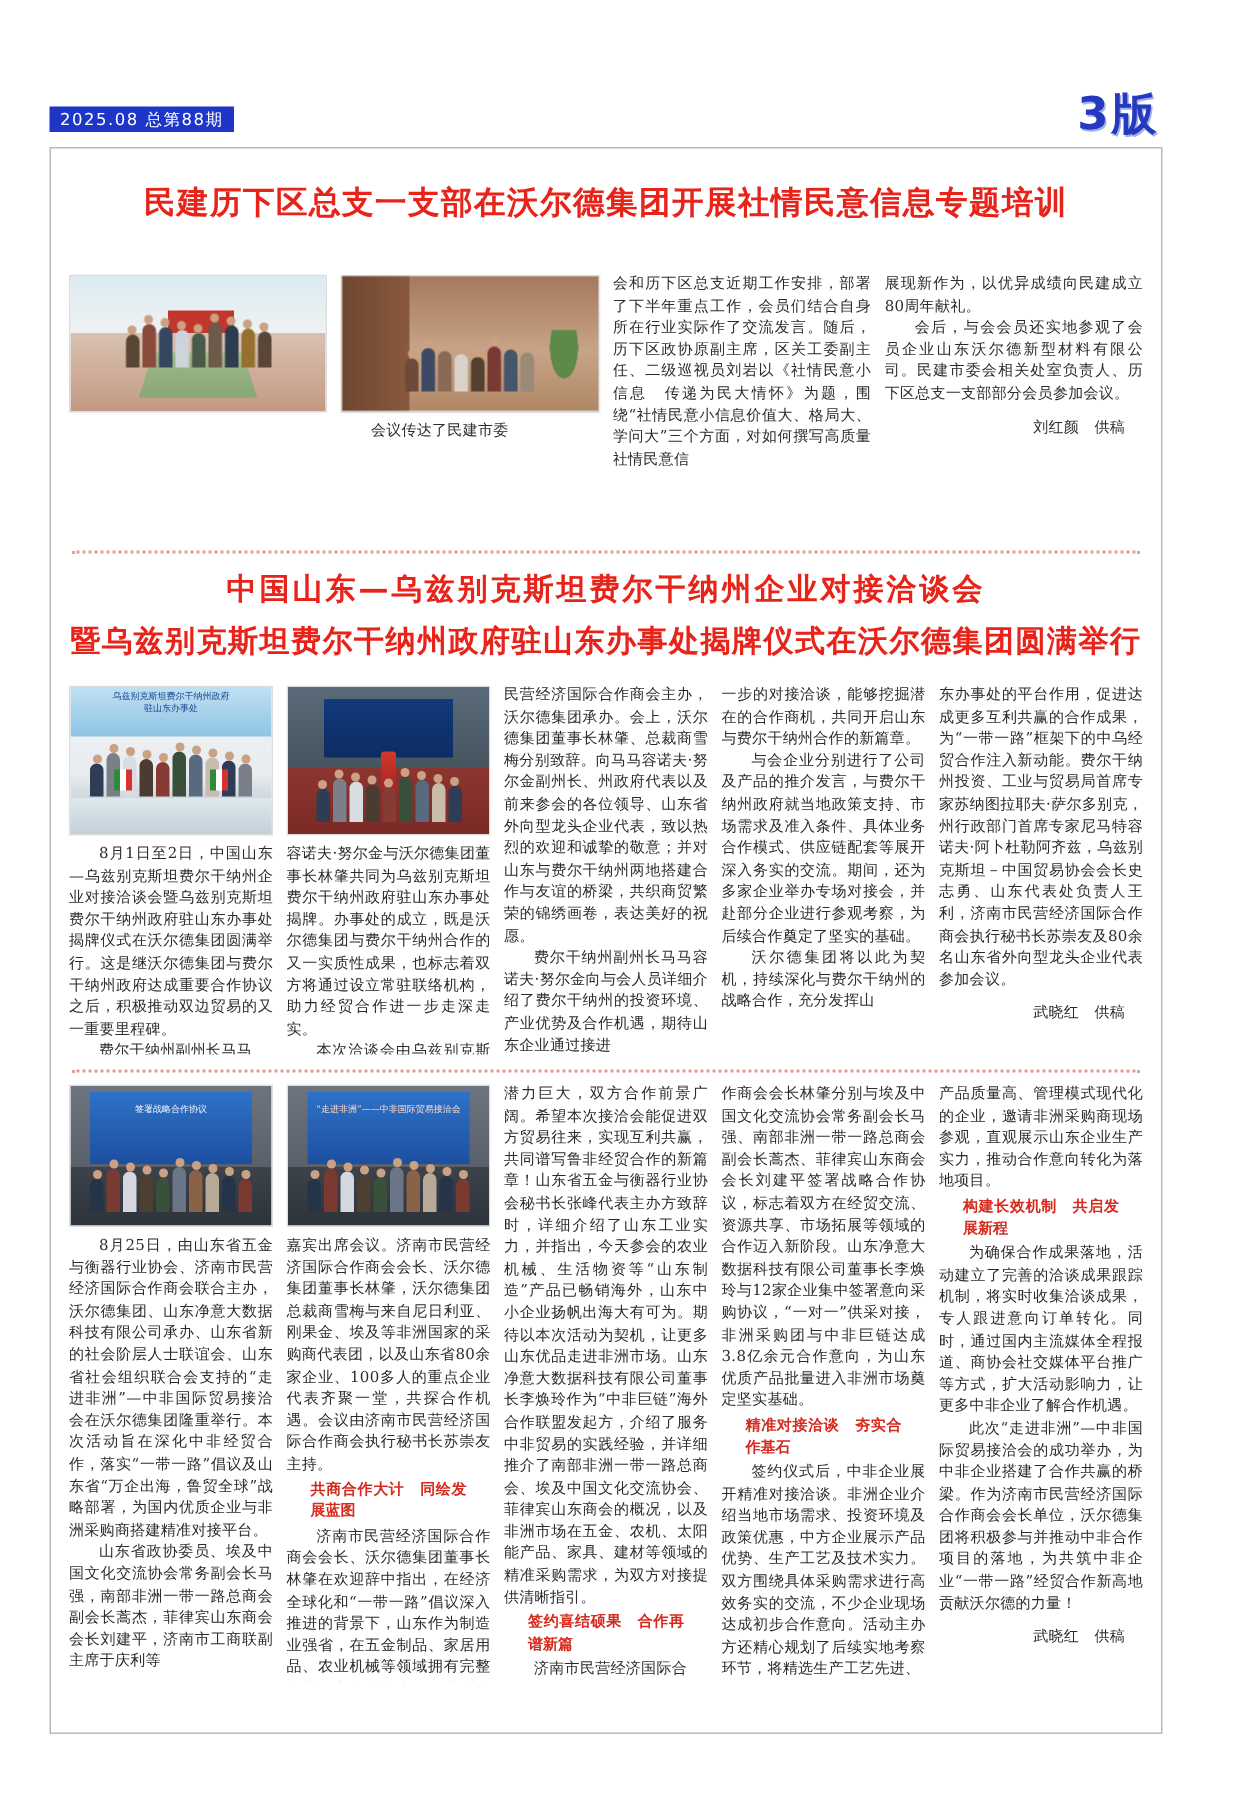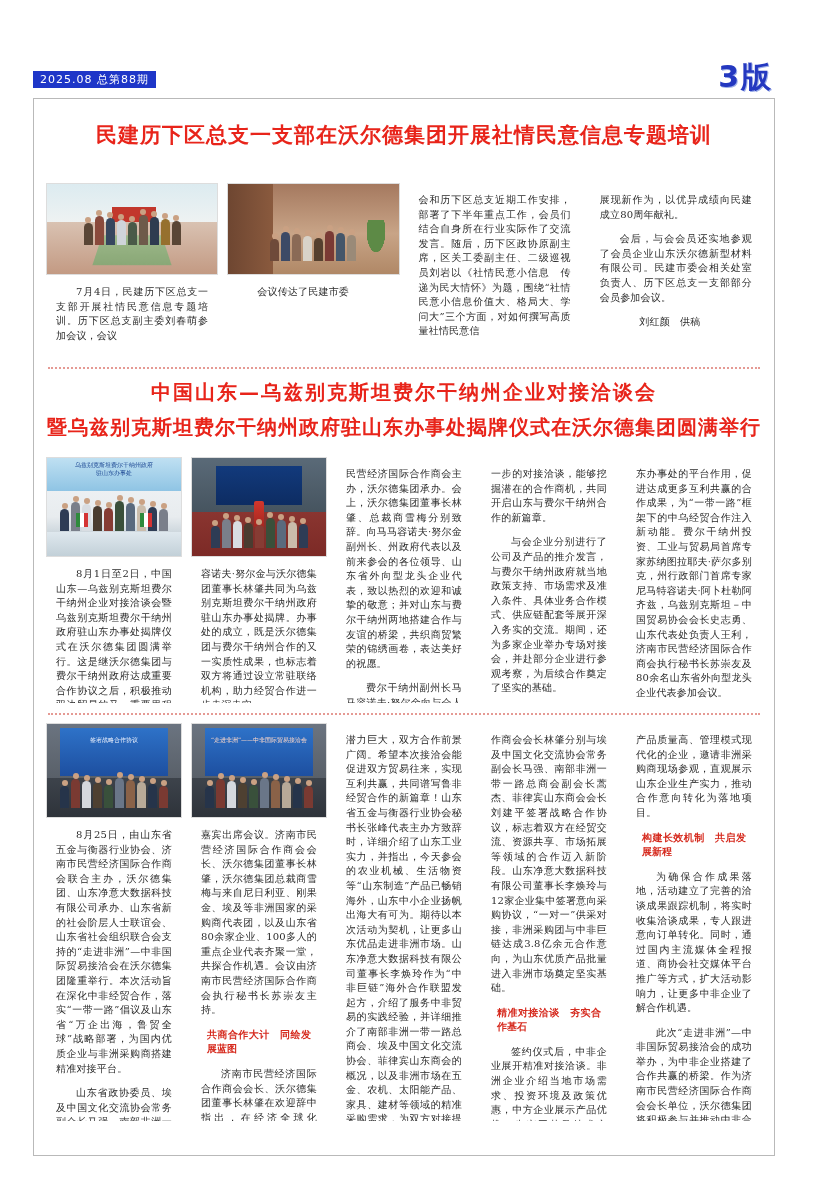--- a/index.html
+++ b/index.html
@@ -29,26 +29,26 @@
   .hl-a2-1{font-size:20px;margin:10px 0 8px;letter-spacing:2px;}
   .hl-a2-2{font-size:20px;margin:0 0 16px;letter-spacing:1px;}
   .hl-a3{font-size:21px;margin:8px 0 16px;letter-spacing:1px;}
   
   .cols{display:flex;gap:9px;}
   .cols-a1{height:174px;}
   .cols-a2{height:246px;}
   .cols-a3{height:398px;}
   .col{flex:1;min-width:0;overflow:hidden;}
   .coltext{font-size:10px;line-height:14.6px;text-align:justify;letter-spacing:.2px;}
-  .coltext p{margin:10px;}
+  .coltext p{margin:0;}
   .coltext p.ind{text-indent:2em;}
   .coltext .subhead{color:var(--subhead-red);font-weight:bold;
         font-family:"DejaVu Sans","Liberation Sans",sans-serif;font-size:10px;
         margin:2px 16px;letter-spacing:0;}
-  .coltext .byline{text-align:center;padding-right:12px;margin-top:8px;}
+  .coltext .byline{text-align:right;padding-right:12px;margin-top:8px;}
   .dotsep{border:none;border-top:2px dotted var(--separator-pink);margin:10px 2px 8px;}
   
   .photo{position:relative;width:100%;border:1px solid #ddd;overflow:hidden;margin-bottom:6px;}
   .ph92{height:92px;} .ph100{height:100px;} .ph95{height:95px;}
   .people{position:absolute;left:0;right:0;display:flex;justify-content:center;
           align-items:flex-end;gap:2px;}
   .prs{width:9px;border-radius:5px 5px 0 0;position:relative;}
   .prs::before{content:"";position:absolute;top:-6px;left:50%;transform:translateX(-50%);
           width:6px;height:6px;border-radius:50%;background:#caa183;}
   
@@ -116,23 +116,20 @@
                 <div class="prs" style="height: 29px; background: rgb(138, 74, 60);"></div>
                 <div class="prs" style="height: 27px; background: rgb(54, 70, 94);"></div>
                 <div class="prs" style="height: 25px; background: rgb(207, 212, 218);"></div>
                 <div class="prs" style="height: 23px; background: rgb(74, 90, 72);"></div>
                 <div class="prs" style="height: 30px; background: rgb(110, 90, 74);"></div>
                 <div class="prs" style="height: 28px; background: rgb(46, 60, 80);"></div>
                 <div class="prs" style="height: 26px; background: rgb(150, 112, 46);"></div>
                 <div class="prs" style="height: 24px; background: rgb(90, 70, 54);"></div>
               </div>
           </div>
-          <div class="coltext">
-              <p class="ind">7月4日，民建历下区总支一支部开展社情民意信息专题培训。历下区总支副主委刘春萌参加会议，会议</p>
-            </div>
         </div>
         <div class="col">
           <div class="photo ph92 a1p2">
             <div class="cabinet"></div>
             <div class="plant"></div>
             <div class="people">
                 <div class="prs" style="height: 22px; background: rgb(110, 74, 58);"></div>
                 <div class="prs" style="height: 29px; background: rgb(60, 74, 102);"></div>
                 <div class="prs" style="height: 27px; background: rgb(138, 106, 86);"></div>
                 <div class="prs" style="height: 25px; background: rgb(216, 210, 200);"></div>

